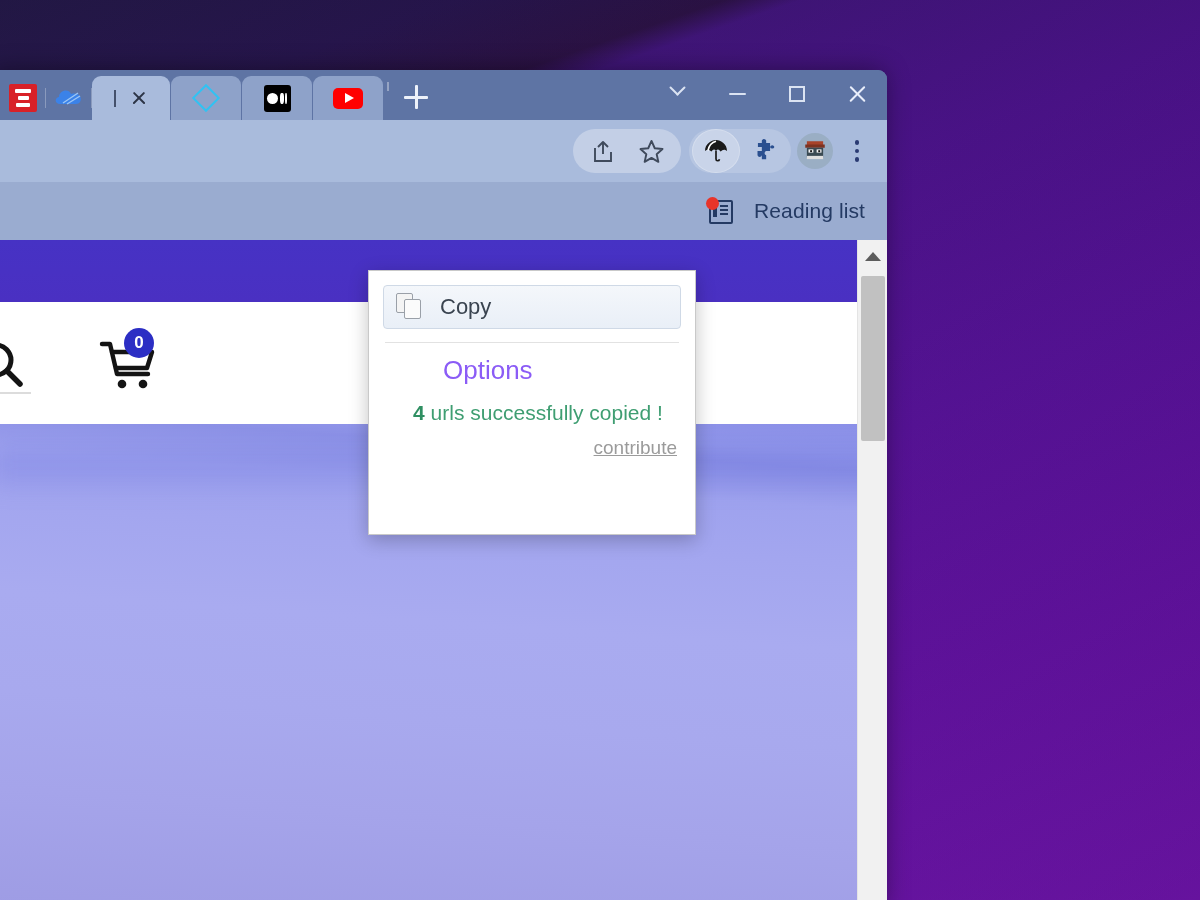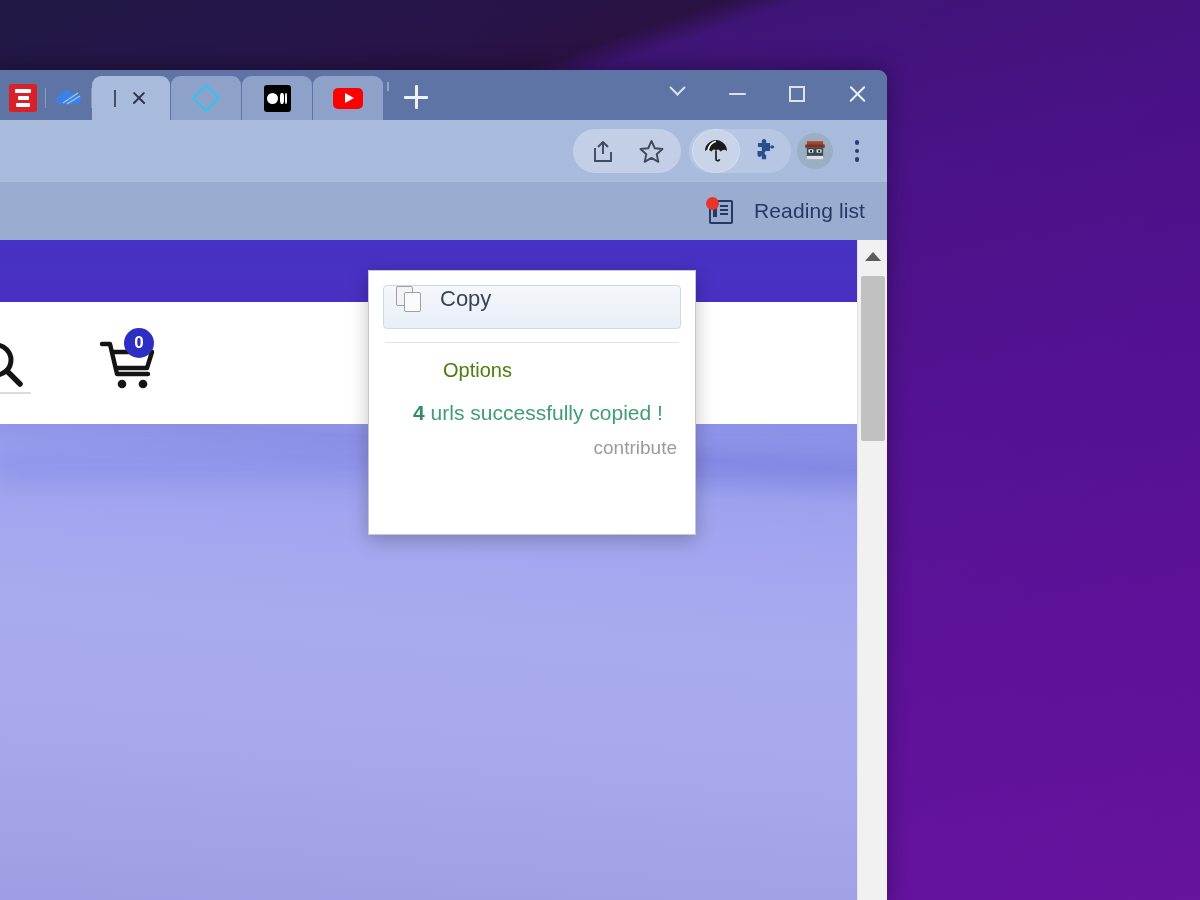--- a/index.html
+++ b/index.html
@@ -320,21 +320,21 @@
     position: absolute;
     left: 376px; top: 200px;
     width: 328px; height: 265px;
     background: #fff;
     border: 1px solid #c9c9c9;
     box-shadow: 0 5px 18px rgba(0,0,0,0.24);
     z-index: 50;
     padding: 14px 14px 0 14px;
   }
   .popup-item {
-    display: flex; align-items: flex-start;
+    display: flex; align-items: center;
     height: 44px;
     padding-left: 12px;
     border-radius: 4px;
   }
   .popup-item.highlighted {
     background: linear-gradient(180deg, #f4f7fb 0%, #e9eff7 100%);
     border: 1px solid #cfd9e6;
   }
   .popup-item-label {
     font-size: 22px; color: #3a4450;
@@ -364,33 +364,34 @@
   }
   .icon-paste i:nth-child(3) {
     position: absolute; left: 10px; top: 9px; width: 16px; height: 18px;
     background: #fdfdfd; border: 1.4px solid #b9bdc2; border-radius: 2px;
   }
   #popup-divider {
     height: 1px; background: #e2e2e2;
     margin: 13px 2px 8px 2px;
   }
   #popup-options {
-    font-size: 20px; color: #4d7c0f;
+    font-size: 26px; color: #8b5cf6;
     padding-left: 60px; height: 38px; line-height: 38px;
   }
   #popup-status {
     font-size: 21px; color: #3f9e72;
     padding-left: 12px; margin-top: 12px; text-align: center;
   }
   #popup-status b { font-weight: bold; color: #2f8f62; }
   #popup-contribute {
     text-align: right; padding-right: 4px; margin-top: 12px;
   }
   #popup-contribute span {
     font-size: 19px; color: #9b9b9b;
+    text-decoration: underline;
   }
 </style>
 </head>
 <body>
 
 <div id="desktop">
   <div id="desktop-sheen"></div>
 </div>
 
 <div id="browser-window">

